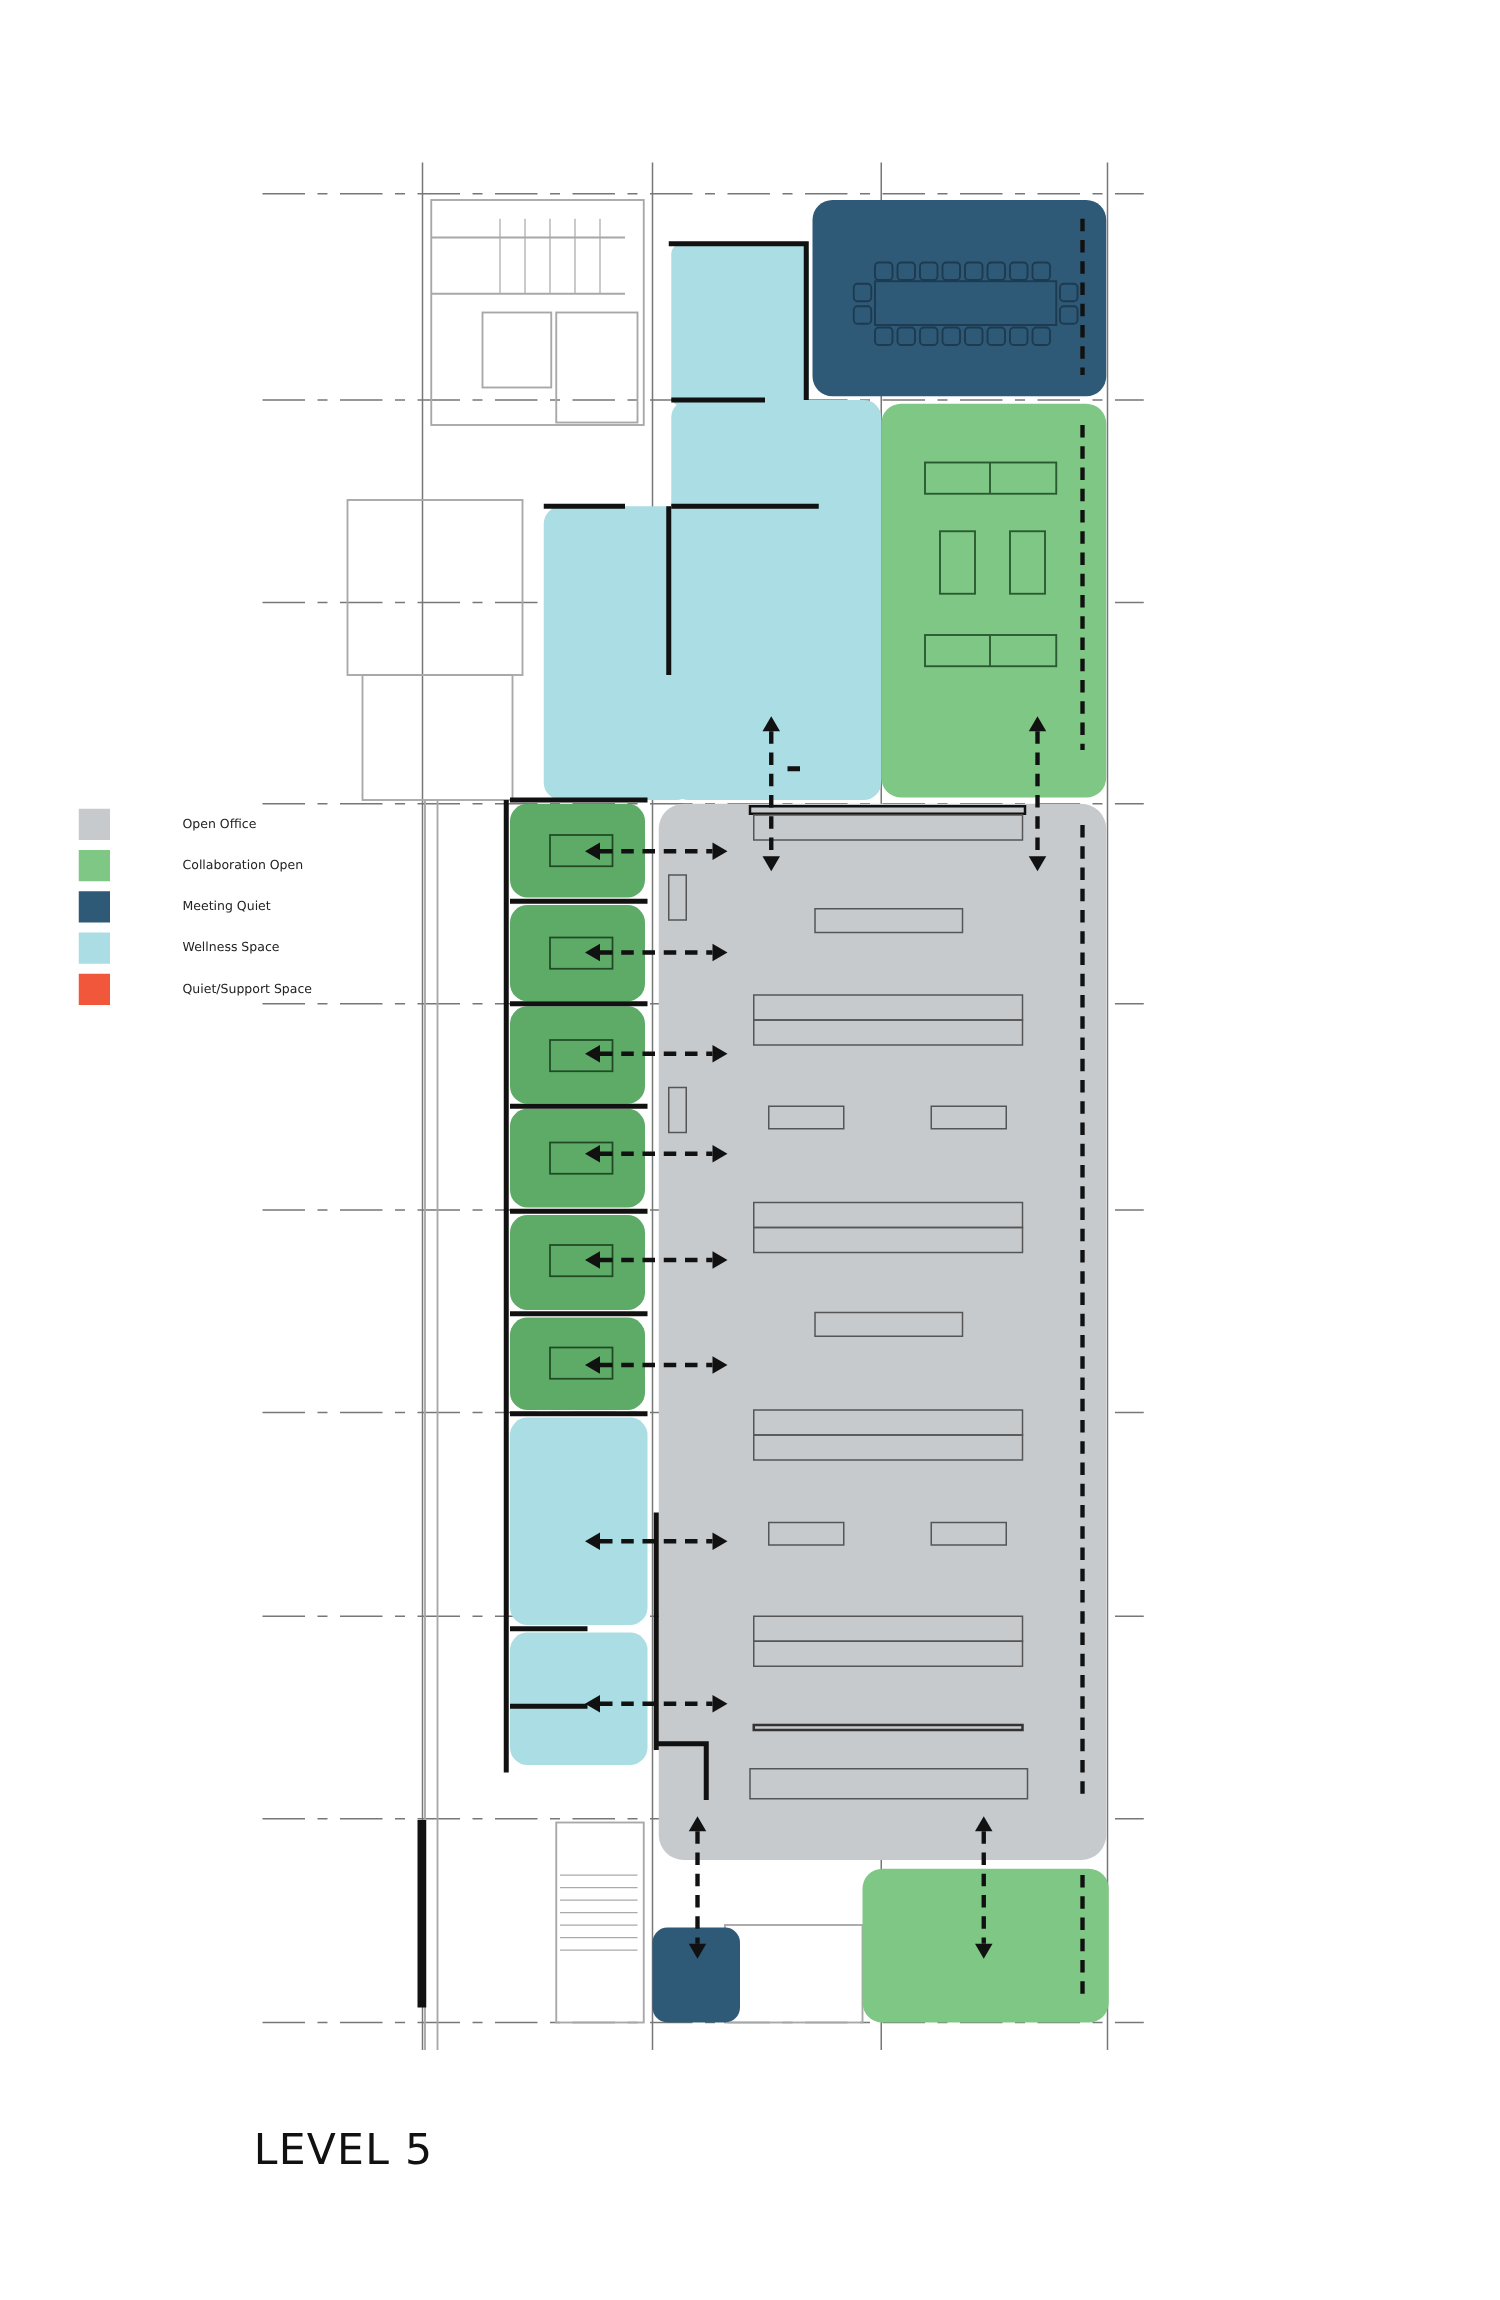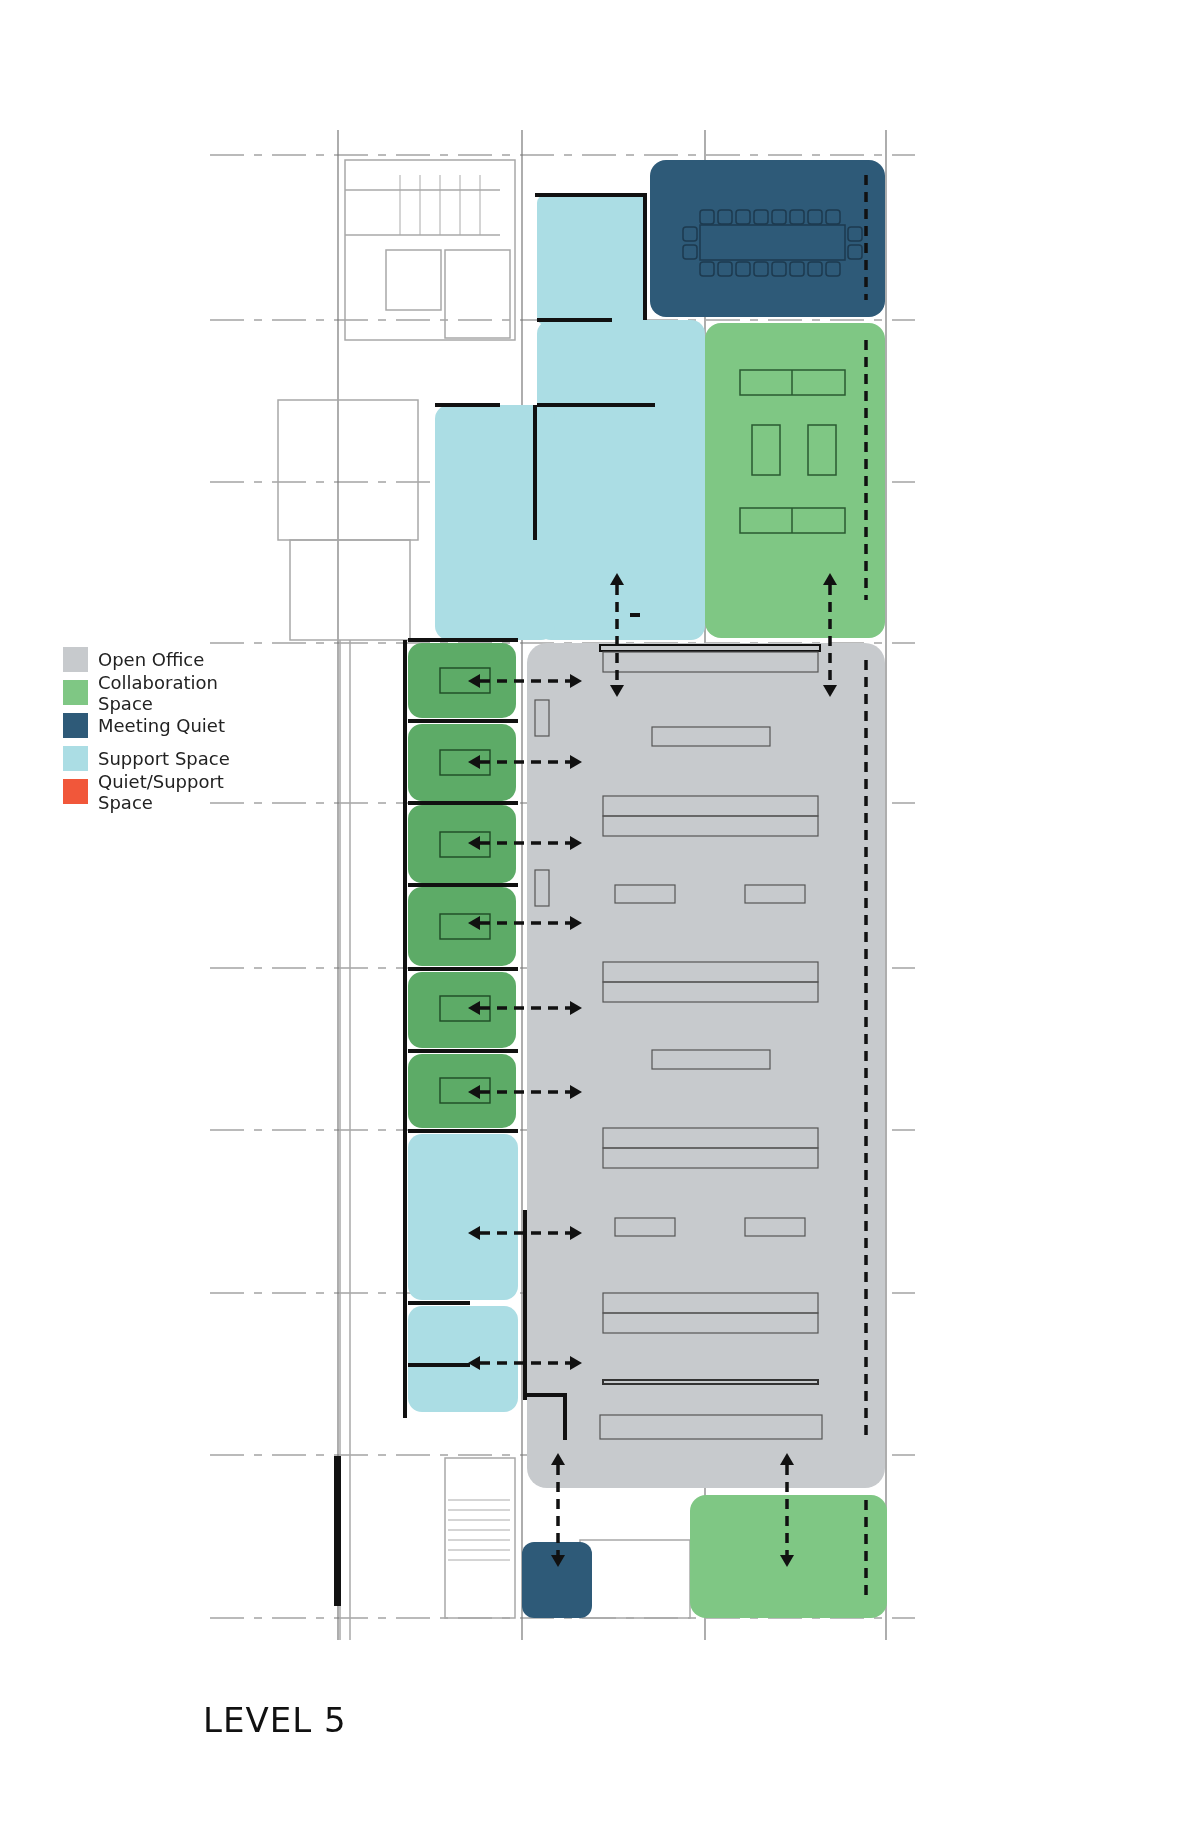--- a/index.html
+++ b/index.html
@@ -1,21 +1,21 @@
 <!DOCTYPE html>
 <html><head>
 <meta charset="utf-8">
 <style>
   html, body { margin:0; padding:0; background:#ffffff; }
   body { width:1200px; height:1840px; position:relative; overflow:hidden; font-family:"Liberation Sans", sans-serif; }
   #plan { position:absolute; left:0; top:0; width:1200px; height:1840px; }
   .legend { position:absolute; left:63px; top:643px; width:200px; }
   .legend-item { display:flex; align-items:center; height:33px; }
   .swatch { width:25px; height:25px; margin-right:10px; flex:none; }
-  .legend-label { font-size:18px; color:#222; font-family:"DejaVu Sans", sans-serif; }
+  .legend-label { font-size:10px; color:#222; font-family:"DejaVu Sans", sans-serif;margin-left:48px; }
   .title { position:absolute; left:203px; top:1700px; font-size:34px; letter-spacing:1px; color:#111; font-family:"DejaVu Sans", sans-serif; }
 </style>
 </head>
 <body>
 
 <svg id="plan" viewBox="0 0 1200 1840" xmlns="http://www.w3.org/2000/svg">
 
   <g stroke="#777" stroke-width="1.2" stroke-dasharray="34,10,8,10" fill="none">
     <line x1="210" y1="155" x2="915" y2="155"></line>
     <line x1="210" y1="320" x2="915" y2="320"></line>
@@ -225,29 +225,29 @@
   </g>
 </svg>
 
 <div class="legend">
   <div class="legend-item">
     <span class="swatch" style="background:#c7cacd"></span>
     <span class="legend-label">Open Office</span>
   </div>
   <div class="legend-item">
     <span class="swatch" style="background:#7fc784"></span>
-    <span class="legend-label">Collaboration Space</span>
+    <span class="legend-label">Collaboration Open</span>
   </div>
   <div class="legend-item">
     <span class="swatch" style="background:#2e5a78"></span>
     <span class="legend-label">Meeting Quiet</span>
   </div>
   <div class="legend-item">
     <span class="swatch" style="background:#abdde4"></span>
-    <span class="legend-label">Support Space</span>
+    <span class="legend-label">Wellness Space</span>
   </div>
   <div class="legend-item">
     <span class="swatch" style="background:#f1573a"></span>
     <span class="legend-label">Quiet/Support Space</span>
   </div>
 </div>
 
 <div class="title">LEVEL 5</div>
 
 </body></html>

